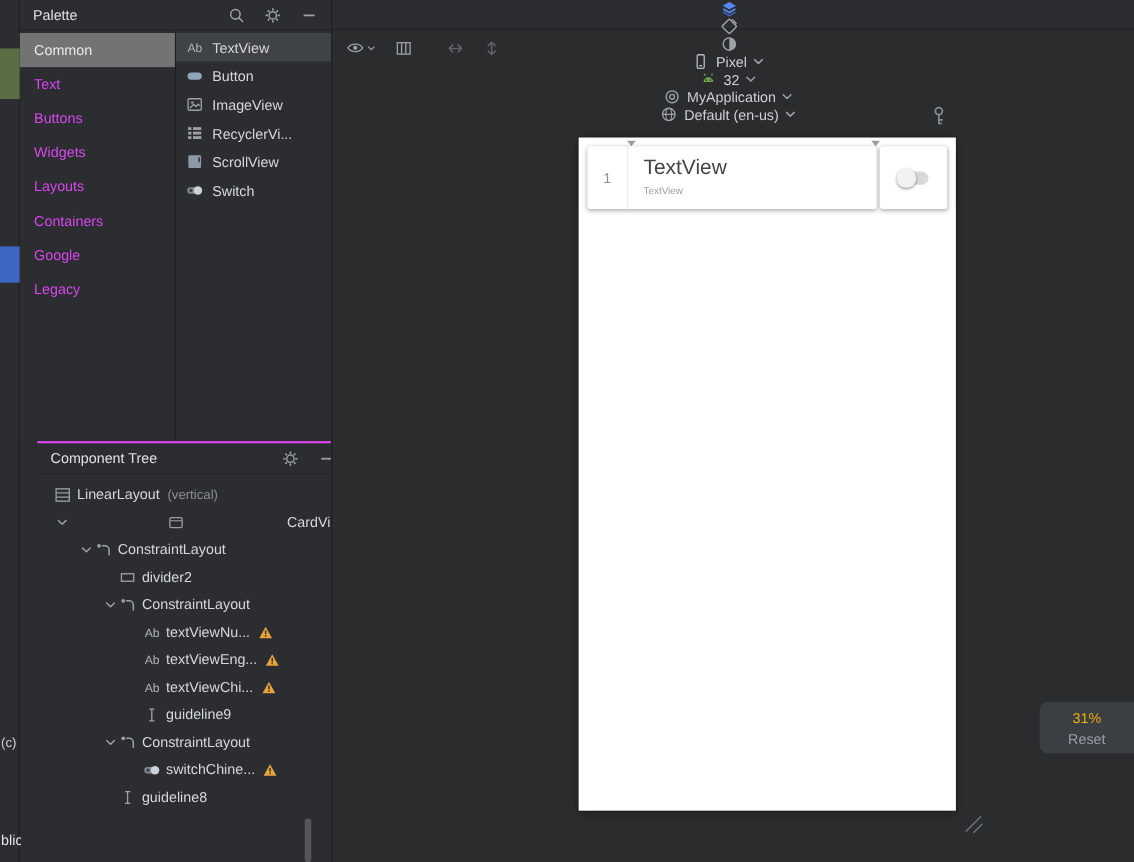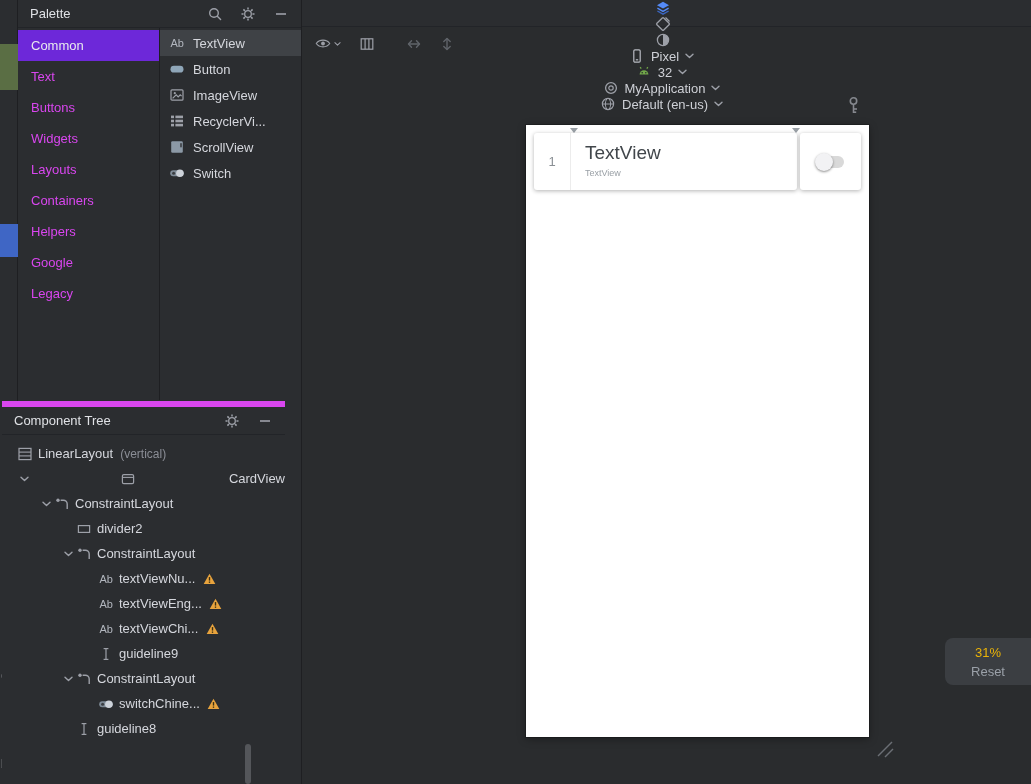--- a/index.html
+++ b/index.html
@@ -18,27 +18,27 @@
 
   
   #palette-panel{position:absolute;left:18px;top:0;width:283px;height:401px;background:#2b2d30;}
   .panel-header{height:28px;display:flex;align-items:center;padding:0 12px 0 12px;border-bottom:1px solid #222428;}
   .panel-title{font-size:13px;color:#dfe1e5;}
   .hdr-spacer{flex:1;}
   .hicon{display:inline-flex;width:16px;height:16px;margin-left:17px;align-items:center;justify-content:center;}
   #palette-body{display:flex;height:372px;}
   #cat-list{width:142px;border-right:1px solid #1e1f22;padding-top:2px;}
   .cat-row{height:31px;line-height:31px;padding-left:13px;color:#d946ef;}
-  .cat-row.selected{background:#6d28d9;color:#e8eaee;}
+  .cat-row.selected{background:#737373;color:#e8eaee;}
   #comp-list{flex:1;padding-top:2px;}
   .comp-row{height:26px;display:flex;align-items:center;gap:8px;padding-left:9px;}
   .comp-row.selected{background:#3f4246;}
   .comp-label{color:#d5d7dd;}
 
-  #tree-panel{position:absolute;left:2px;top:401px;width:283px;height:383px;background:#2b2d30;border-top:6px solid #d946ef;}
+  #tree-panel{position:absolute;left:34px;top:401px;width:283px;height:383px;background:#2b2d30;border-top:2px solid #d946ef;}
   #tree-body{padding-top:6px;}
   .tree-row{height:25px;display:flex;align-items:center;}
   .chev{width:15px;height:16px;display:inline-flex;align-items:center;justify-content:center;flex:none;}
   .tree-label{margin-left:5px;white-space:nowrap;}
   .tree-suffix{margin-left:7px;color:#8b8e96;font-size:12px;}
   .warn{margin-left:6px;}
   #tree-scrollthumb{position:absolute;left:243px;bottom:0;width:6px;height:40px;background:#54565a;border-radius:3px;}
 
   
   #surface{position:absolute;left:301px;top:0;width:730px;height:784px;background:#2a2c2e;border-left:1px solid #1e1f22;}
@@ -114,21 +114,20 @@
       </span>
   </div>
   <div id="palette-body">
     <div id="cat-list">
         <div class="cat-row selected">Common</div>
         <div class="cat-row">Text</div>
         <div class="cat-row">Buttons</div>
         <div class="cat-row">Widgets</div>
         <div class="cat-row">Layouts</div>
         <div class="cat-row">Containers</div>
-        <div class="cat-row">Helpers</div>
         <div class="cat-row">Google</div>
         <div class="cat-row">Legacy</div>
       </div>
     <div id="comp-list">
         <div class="comp-row selected">
           <span class="gicon ">
             <svg width="16" height="16" viewBox="0 0 16 16">
               <text x="1.5" y="12" font-family="Liberation Sans, sans-serif" font-size="11" fill="#b2b6be">Ab</text>
             </svg>
           </span>

